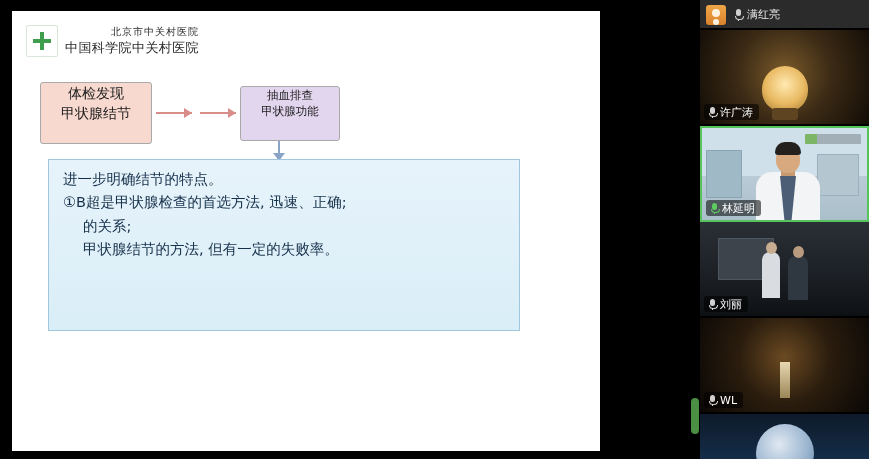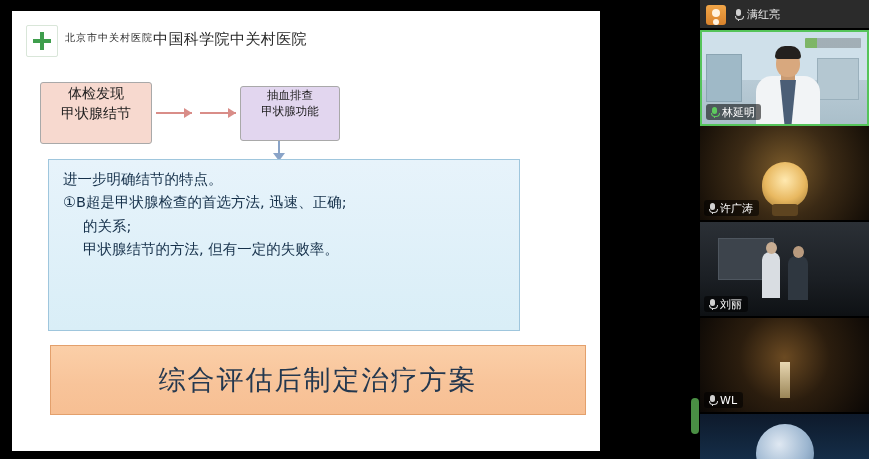--- a/index.html
+++ b/index.html
@@ -62,35 +62,34 @@
   }
   .hosp-logo::after {
     content: "";
     position: absolute;
     left: 13px; top: 6px;
     width: 4px; height: 18px;
     background: #3f9e4d;
   }
   .hosp-names {
     display: flex;
-    flex-direction: row;
+    flex-direction: column;
     justify-content: center;
     line-height: 1.35;
     text-align: right;
   }
   .hosp-name-1 {
     font-size: 10px;
     color: #2a2a2a;
     letter-spacing: 1px;
   }
   .hosp-name-2 {
-    font-size: 15px;
+    font-size: 13px;
     color: #2a2a2a;
     letter-spacing: 0.4px;
-    font-family: Liberation Mono, monospace;
   }
 
   
   .flow-row {
     position: absolute;
     left: 28px;
     top: 68px;
     width: 530px;
     height: 68px;
     display: flex;
@@ -532,39 +531,53 @@
           <div class="vhead"></div>
       </div>
 
       <div class="text-block">
         <div class="line">进一步明确结节的特点。</div>
         <div class="line">①B超是甲状腺检查的首选方法, 迅速、正确;</div>
         <div class="line indent">的关系;</div>
         <div class="line indent">甲状腺结节的方法, 但有一定的失败率。</div>
       </div>
 
-      <div class="conclusion">综合评估后制定治疗方案</div>
     </div>
 
     <div class="share-scrollbar">
       <div class="thumb"></div>
     </div>
   </div>
 
   <div class="strip">
 
     <div class="tile top-partial">
       <div class="top-avatar"></div>
       <div class="top-name">
         <span class="mic-icon">
           <span class="body"></span>
             <span class="stand"></span>
             <span class="pole"></span>
         </span>
         <span>满红亮</span>
+      </div>
+    </div>
+
+    <div class="tile normal">
+      <div class="v-lamp">
+        <div class="glow"></div>
+          <div class="base"></div>
+      </div>
+      <div class="name-tag">
+        <span class="mic-icon">
+          <span class="body"></span>
+            <span class="stand"></span>
+            <span class="pole"></span>
+        </span>
+        <span>许广涛</span>
       </div>
     </div>
 
     <div class="tile speaking">
       <div class="v-doctor">
         <div class="wall-logo"></div>
         <div class="window-l"></div>
         <div class="window-r"></div>
         <div class="coat"></div>
         <div class="neck"></div>
@@ -576,35 +589,20 @@
         <span class="mic-icon green">
           <span class="body"></span>
             <span class="stand"></span>
             <span class="pole"></span>
         </span>
         <span>林延明</span>
       </div>
     </div>
 
     <div class="tile normal">
-      <div class="v-lamp">
-        <div class="glow"></div>
-          <div class="base"></div>
-      </div>
-      <div class="name-tag">
-        <span class="mic-icon">
-          <span class="body"></span>
-            <span class="stand"></span>
-            <span class="pole"></span>
-        </span>
-        <span>许广涛</span>
-      </div>
-    </div>
-
-    <div class="tile normal">
       <div class="v-room">
         <div class="wallcard"></div>
         <div class="p1"></div>
           <div class="p1head"></div>
         <div class="p2"></div>
           <div class="p2head"></div>
       </div>
       <div class="name-tag">
         <span class="mic-icon">
           <span class="body"></span>

